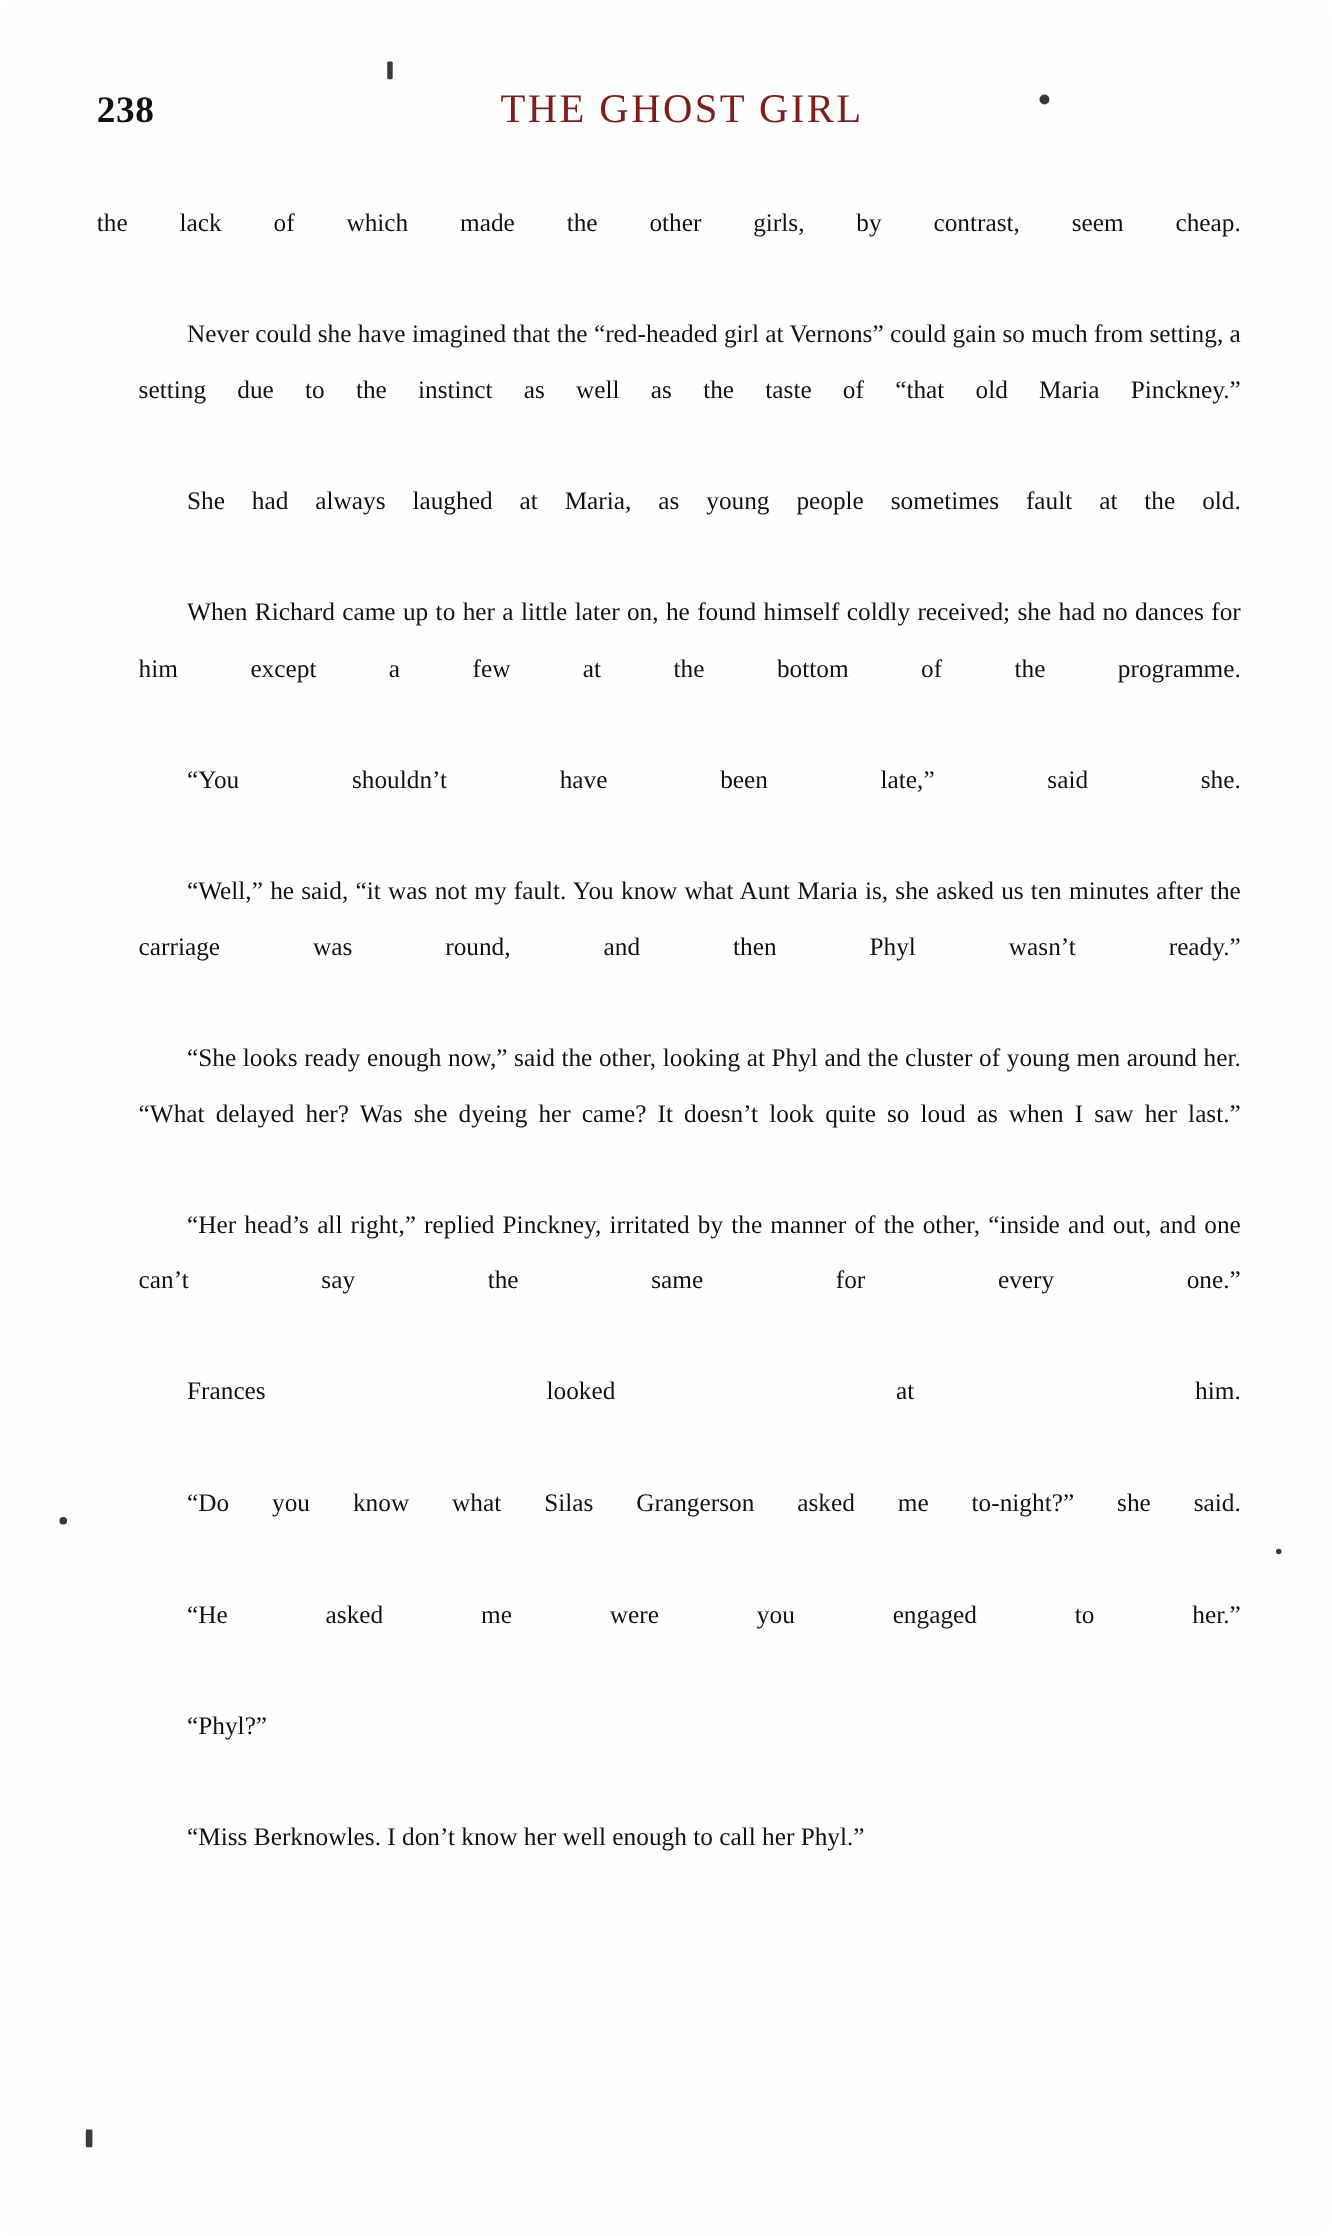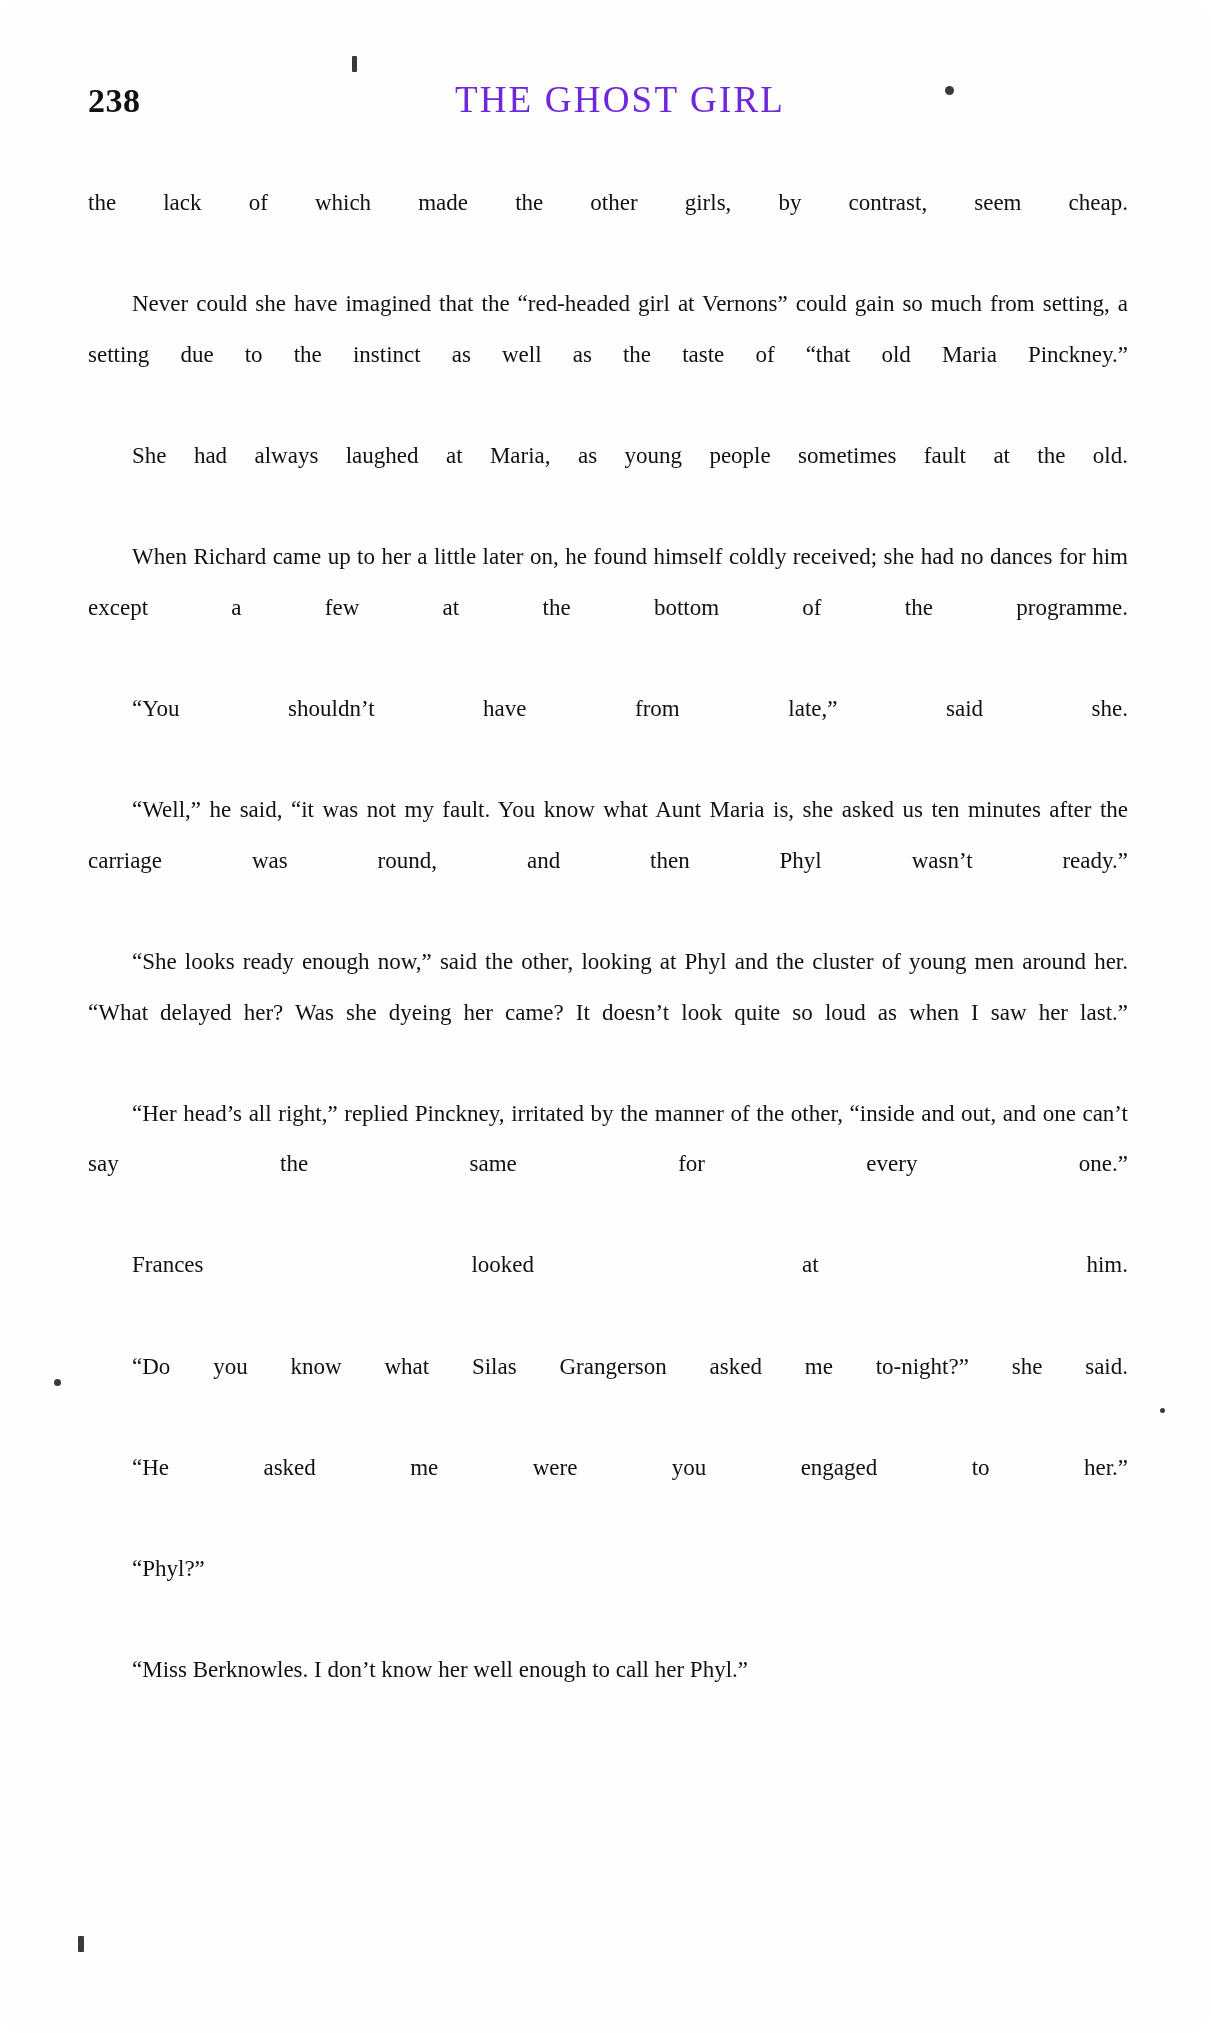--- a/index.html
+++ b/index.html
@@ -40,41 +40,42 @@
     letter-spacing: 0.5px;
     color: #111;
     width: 120px;
   }
   .running-head {
     flex: 1;
     text-align: center;
     font-size: 37px;
     letter-spacing: 2.2px;
     font-weight: 400;
-    color: #6d28d9;
+    color: #7f1d1d;
     padding-right: 96px;
     white-space: nowrap;
   }
   .body-text {
     position: absolute;
     left: 88px;
     top: 178px;
     width: 1040px;
   }
   .para {
     font-size: 23px;
     line-height: 50.6px;
     text-align: justify;
     text-justify: inter-word;
     margin: 0;
     color: #111;
     hyphens: manual;
   }
   .para.indent {
     text-indent: 44px;
+    margin-left: 38px;
   }
   .para:last-child {
     text-align: left;
   }
   
   .para::after {
     content: "";
     display: inline-block;
     width: 100%;
   }
@@ -97,21 +98,21 @@
   <div class="page-header">
     <div class="folio">238</div>
     <div class="running-head">THE GHOST GIRL</div>
   </div>
 
   <div class="body-text">
     <p class="para">the lack of which made the other girls, by contrast, seem cheap.</p>
     <p class="para indent">Never could she have imagined that the “red-headed girl at Vernons” could gain so much from setting, a setting due to the instinct as well as the taste of “that old Maria Pinckney.”</p>
     <p class="para indent">She had always laughed at Maria, as young people sometimes fault at the old.</p>
     <p class="para indent">When Richard came up to her a little later on, he found himself coldly received; she had no dances for him except a few at the bottom of the programme.</p>
-    <p class="para indent">“You shouldn’t have from late,” said she.</p>
+    <p class="para indent">“You shouldn’t have been late,” said she.</p>
     <p class="para indent">“Well,” he said, “it was not my fault. You know what Aunt Maria is, she asked us ten minutes after the carriage was round, and then Phyl wasn’t ready.”</p>
     <p class="para indent">“She looks ready enough now,” said the other, looking at Phyl and the cluster of young men around her. “What delayed her? Was she dyeing her came? It doesn’t look quite so loud as when I saw her last.”</p>
     <p class="para indent">“Her head’s all right,” replied Pinckney, irritated by the manner of the other, “inside and out, and one can’t say the same for every one.”</p>
     <p class="para indent">Frances looked at him.</p>
     <p class="para indent">“Do you know what Silas Grangerson asked me to-night?” she said.</p>
     <p class="para indent">“He asked me were you engaged to her.”</p>
     <p class="para indent">“Phyl?”</p>
     <p class="para indent">“Miss Berknowles. I don’t know her well enough to call her Phyl.”</p>
   </div>
 

